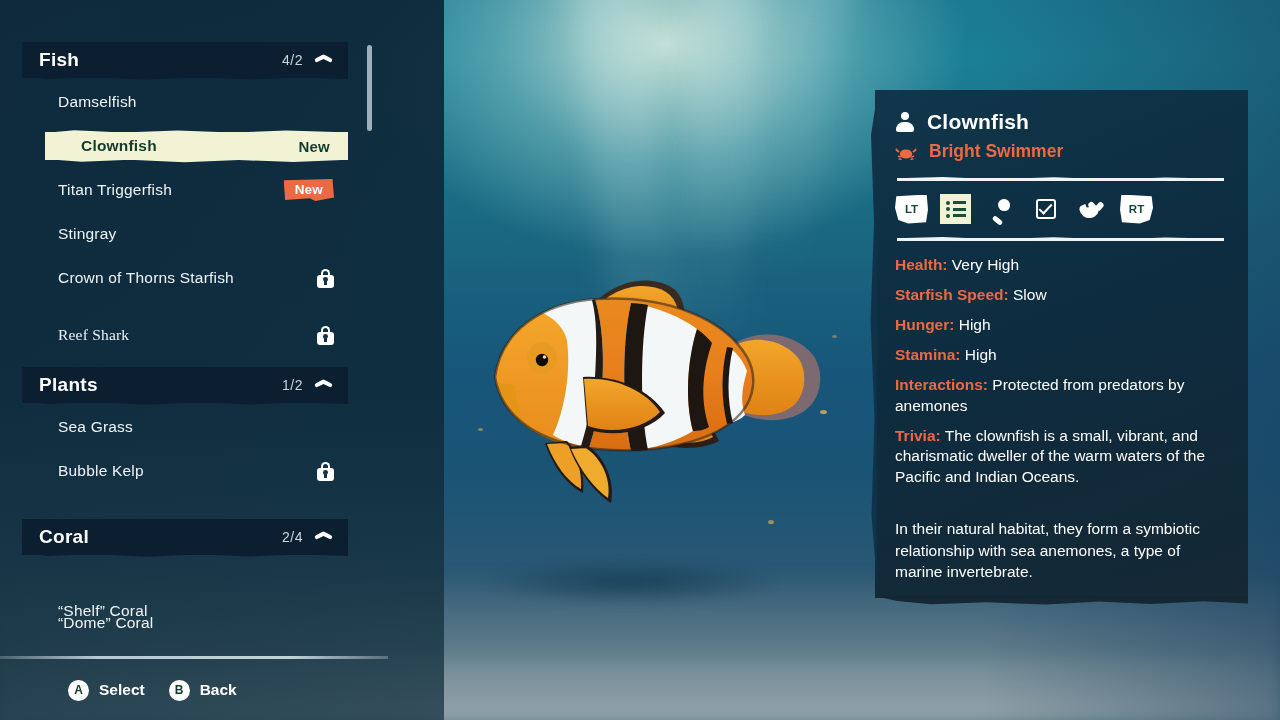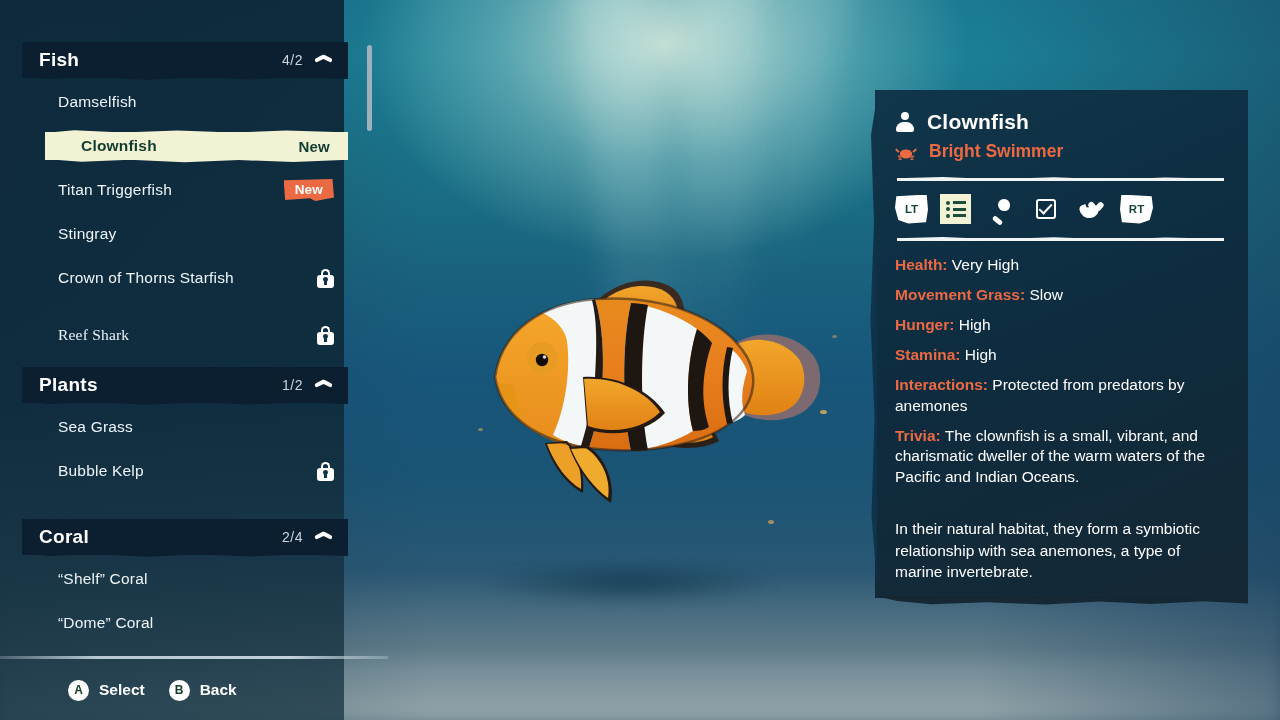--- a/index.html
+++ b/index.html
@@ -58,21 +58,21 @@
     position:absolute; right:0; top:0; width:300px; height:100%;
     background:linear-gradient(270deg, rgba(25,60,90,.45), rgba(25,60,90,0));
   }
   .spark { position:absolute; border-radius:50%; background:rgba(230,175,90,.8); }
 
   
   #fish { position:absolute; left:435px; top:215px; width:420px; height:320px; }
 
   
   #sidebar {
-    position:absolute; left:0; top:0; width:344px; height:720px;
+    position:absolute; left:0; top:0; width:444px; height:720px;
     background:linear-gradient(180deg, rgba(13,38,56,.93) 0%, rgba(14,42,58,.90) 55%, rgba(30,58,72,.80) 100%);
   }
   #list-area { position:absolute; left:0; top:0; width:388px; height:652px; overflow:hidden; }
 
   .section-head {
     position:absolute; left:22px; width:326px; height:36px;
     background:#0b1f30;
     display:flex; align-items:center; padding:0 16px 0 17px;
     color:#fff;
   }
@@ -386,21 +386,21 @@
           <i class="hole"></i>
         </span>
     </div>
 
     <div class="section-head" style="top:519px;">
       <span class="sh-title">Coral</span>
       <span class="sh-count">2/4</span>
       <span class="chev"></span>
     </div>
 
-    <div class="row" style="top:564px;">
+    <div class="row" style="top:596px;">
       <span class="rlabel">“Shelf” Coral</span>
     </div>
     <div class="row" style="top:608px;">
       <span class="rlabel">“Dome” Coral</span>
     </div>
   </div>
 
   <div id="scrollbar-track"></div>
   <div id="scrollbar-thumb"></div>
 
@@ -497,21 +497,21 @@
   </div>
 
   <div class="hr" style="margin-top:14px;"></div>
 
   <div class="stats">
     <div class="stat-line">
       <span class="stat-label">Health:</span>
       <span class="stat-value">Very High</span>
     </div>
     <div class="stat-line">
-      <span class="stat-label">Movement Grass:</span>
+      <span class="stat-label">Starfish Speed:</span>
       <span class="stat-value">Slow</span>
     </div>
     <div class="stat-line">
       <span class="stat-label">Hunger:</span>
       <span class="stat-value">High</span>
     </div>
     <div class="stat-line">
       <span class="stat-label">Stamina:</span>
       <span class="stat-value">High</span>
     </div>

